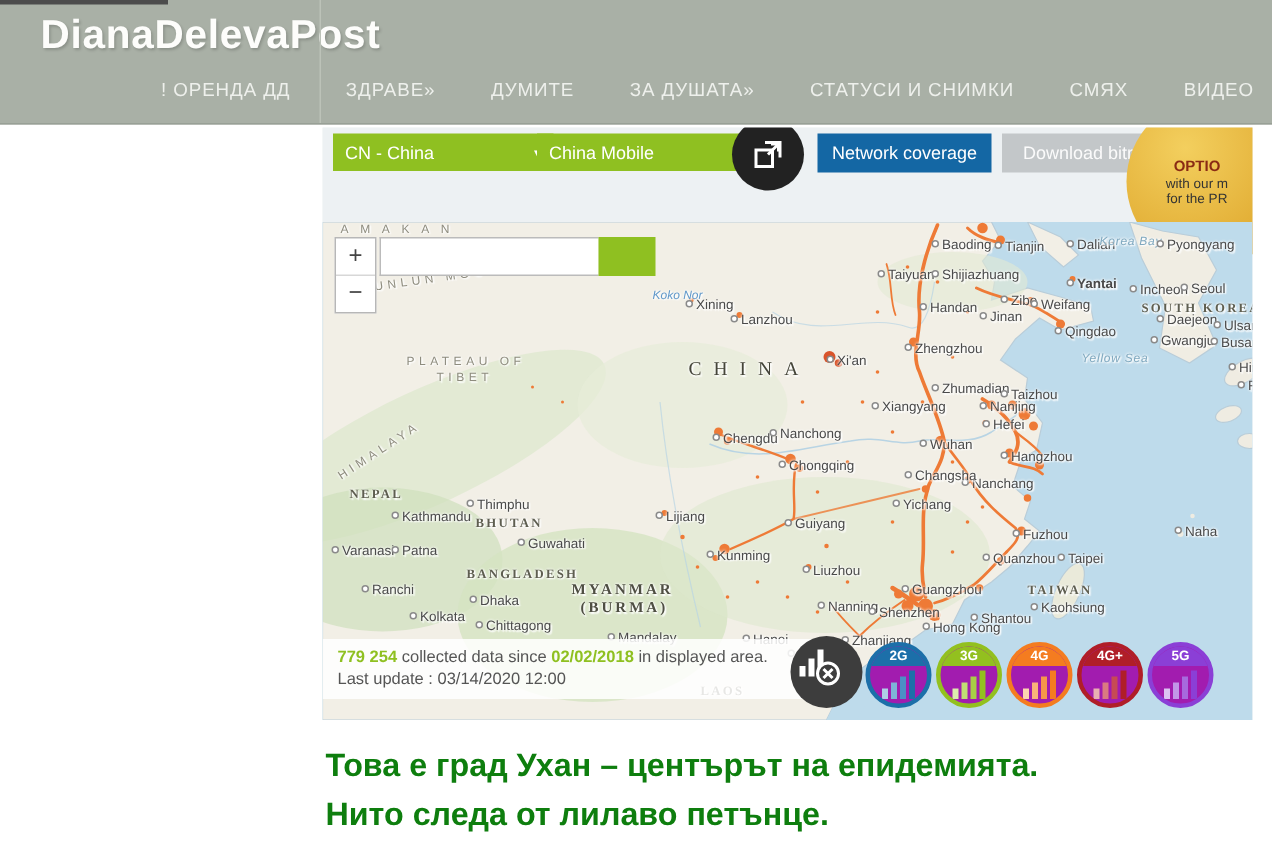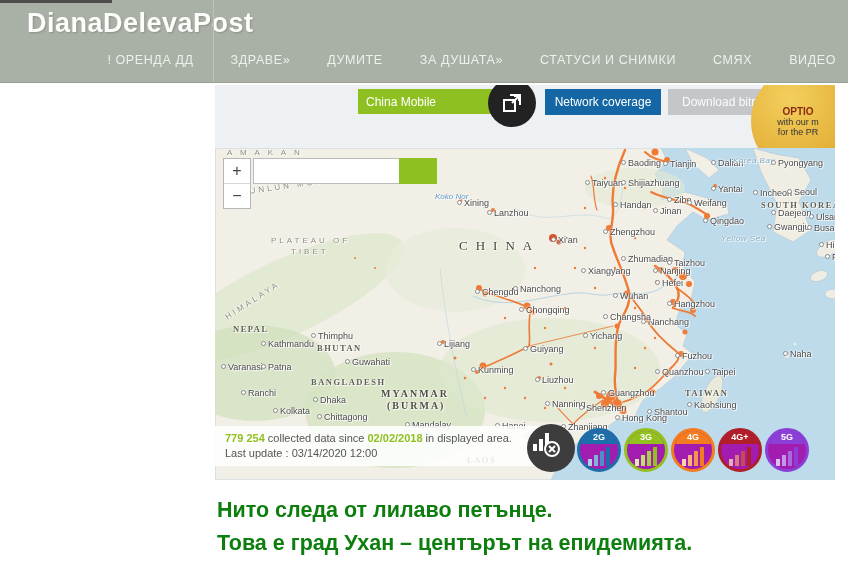--- a/index.html
+++ b/index.html
@@ -98,20 +98,24 @@
       <a href="#">ЗА ДУШАТА»</a>
       <a href="#">СТАТУСИ И СНИМКИ</a>
       <a href="#">СМЯХ</a>
       <a href="#">ВИДЕО</a>
     </nav>
   </div>
 
   <div class="widget">
 
     <div class="controls">
+      <div class="npf-select" id="country-select">
+        <span>CN - China</span>
+        <span class="arrow">▾</span>
+      </div>
       <div class="npf-select" id="operator-select">
         <span>China Mobile</span>
         <span class="arrow">▾</span>
       </div>
       <div class="expand-circle">
         <svg width="24" height="24" viewBox="0 0 24 24">
           <rect x="4" y="9" width="11" height="11" fill="none" stroke="#fff" stroke-width="2"></rect>
           <path d="M10 4 h10 v10" fill="none" stroke="#fff" stroke-width="2"></path>
           <path d="M12 12 L19 5" stroke="#fff" stroke-width="2"></path>
           <path d="M19 10 V5 H14" fill="none" stroke="#fff" stroke-width="2"></path>
@@ -258,21 +262,21 @@
           <span class="ml city" style="left: 406px; top: 10px;">Baoding</span>
           <span class="ml city" style="left: 448px; top: 11px;">Tianjin</span>
           <span class="ml city" style="left: 496px; top: 10px;">Dalian</span>
           <span class="ml sea" style="left: 518px; top: 8px;">Korea Bay</span>
           <span class="ml city" style="left: 556px; top: 10px;">Pyongyang</span>
           <span class="ml city" style="left: 406px; top: 30px;">Shijiazhuang</span>
           <span class="ml city" style="left: 398px; top: 52px;">Handan</span>
           <span class="ml city" style="left: 438px; top: 58px;">Jinan</span>
           <span class="ml city" style="left: 452px; top: 47px;">Zibo</span>
           <span class="ml city" style="left: 472px; top: 50px;">Weifang</span>
-          <span class="ml city" style="left: 496px; top: 36px;">Yantai</span>
+          <span class="ml city" style="left: 496px; top: 36px; font-weight: bold;">Yantai</span>
           <span class="ml city" style="left: 488px; top: 68px;">Qingdao</span>
           <span class="ml city" style="left: 538px; top: 40px;">Incheon</span>
           <span class="ml city" style="left: 572px; top: 39px;">Seoul</span>
           <span class="ml country" style="left: 546px; top: 52px;">SOUTH KOREA</span>
           <span class="ml city" style="left: 556px; top: 60px;">Daejeon</span>
           <span class="ml city" style="left: 552px; top: 74px;">Gwangju</span>
           <span class="ml city" style="left: 594px; top: 64px;">Ulsan</span>
           <span class="ml city" style="left: 592px; top: 75px;">Busan</span>
           <span class="ml sea" style="left: 506px; top: 86px;">Yellow Sea</span>
           <span class="ml city" style="left: 604px; top: 92px;">Hiroshima</span>
@@ -295,21 +299,21 @@
           <span class="ml country" style="left: 96px; top: 229px;">BANGLADESH</span>
           <span class="ml city" style="left: 98px; top: 247px;">Dhaka</span>
           <span class="ml city" style="left: 58px; top: 258px;">Kolkata</span>
           <span class="ml city" style="left: 102px; top: 264px;">Chittagong</span>
           <span class="ml country-big" style="left: 166px; top: 240px;">MYANMAR</span>
           <span class="ml country-big" style="left: 172px; top: 252px;">(BURMA)</span>
           <span class="ml city" style="left: 190px; top: 272px;">Mandalay</span>
           <span class="ml city" style="left: 260px; top: 139px;">Chengdu</span>
           <span class="ml city" style="left: 298px; top: 136px;">Nanchong</span>
           <span class="ml city" style="left: 304px; top: 157px;">Chongqing</span>
-          <span class="ml city" style="left: 368px; top: 139px; margin-top: 44px;">Yichang</span>
+          <span class="ml city" style="left: 380px; top: 139px; margin-top: 44px;">Yichang</span>
           <span class="ml city" style="left: 398px; top: 143px;">Wuhan</span>
           <span class="ml city" style="left: 366px; top: 118px;">Xiangyang</span>
           <span class="ml city" style="left: 438px; top: 118px;">Nanjing</span>
           <span class="ml city" style="left: 452px; top: 110px;">Taizhou</span>
           <span class="ml city" style="left: 440px; top: 130px;">Hefei</span>
           <span class="ml city" style="left: 452px; top: 151px;">Hangzhou</span>
           <span class="ml city" style="left: 426px; top: 169px;">Nanchang</span>
           <span class="ml city" style="left: 388px; top: 164px;">Changsha</span>
           <span class="ml city" style="left: 222px; top: 191px;">Lijiang</span>
           <span class="ml city" style="left: 308px; top: 196px;">Guiyang</span>
@@ -420,17 +424,17 @@
               <i style="background: rgb(194, 150, 232); height: 11px;"></i>
               <i style="background: rgb(167, 106, 222); height: 15px;"></i>
               <i style="background: rgb(139, 63, 214); height: 19px;"></i>
             </div>
         </div>
       </div>
     </div>
   </div>
 
   <div class="article">
+    <p>Това е град Ухан – центърът на епидемията.</p>
     <p>Нито следа от лилаво петънце.</p>
-    <p>Това е град Ухан – центърът на епидемията.</p>
   </div>
 
 </div>
 
 </body></html>

